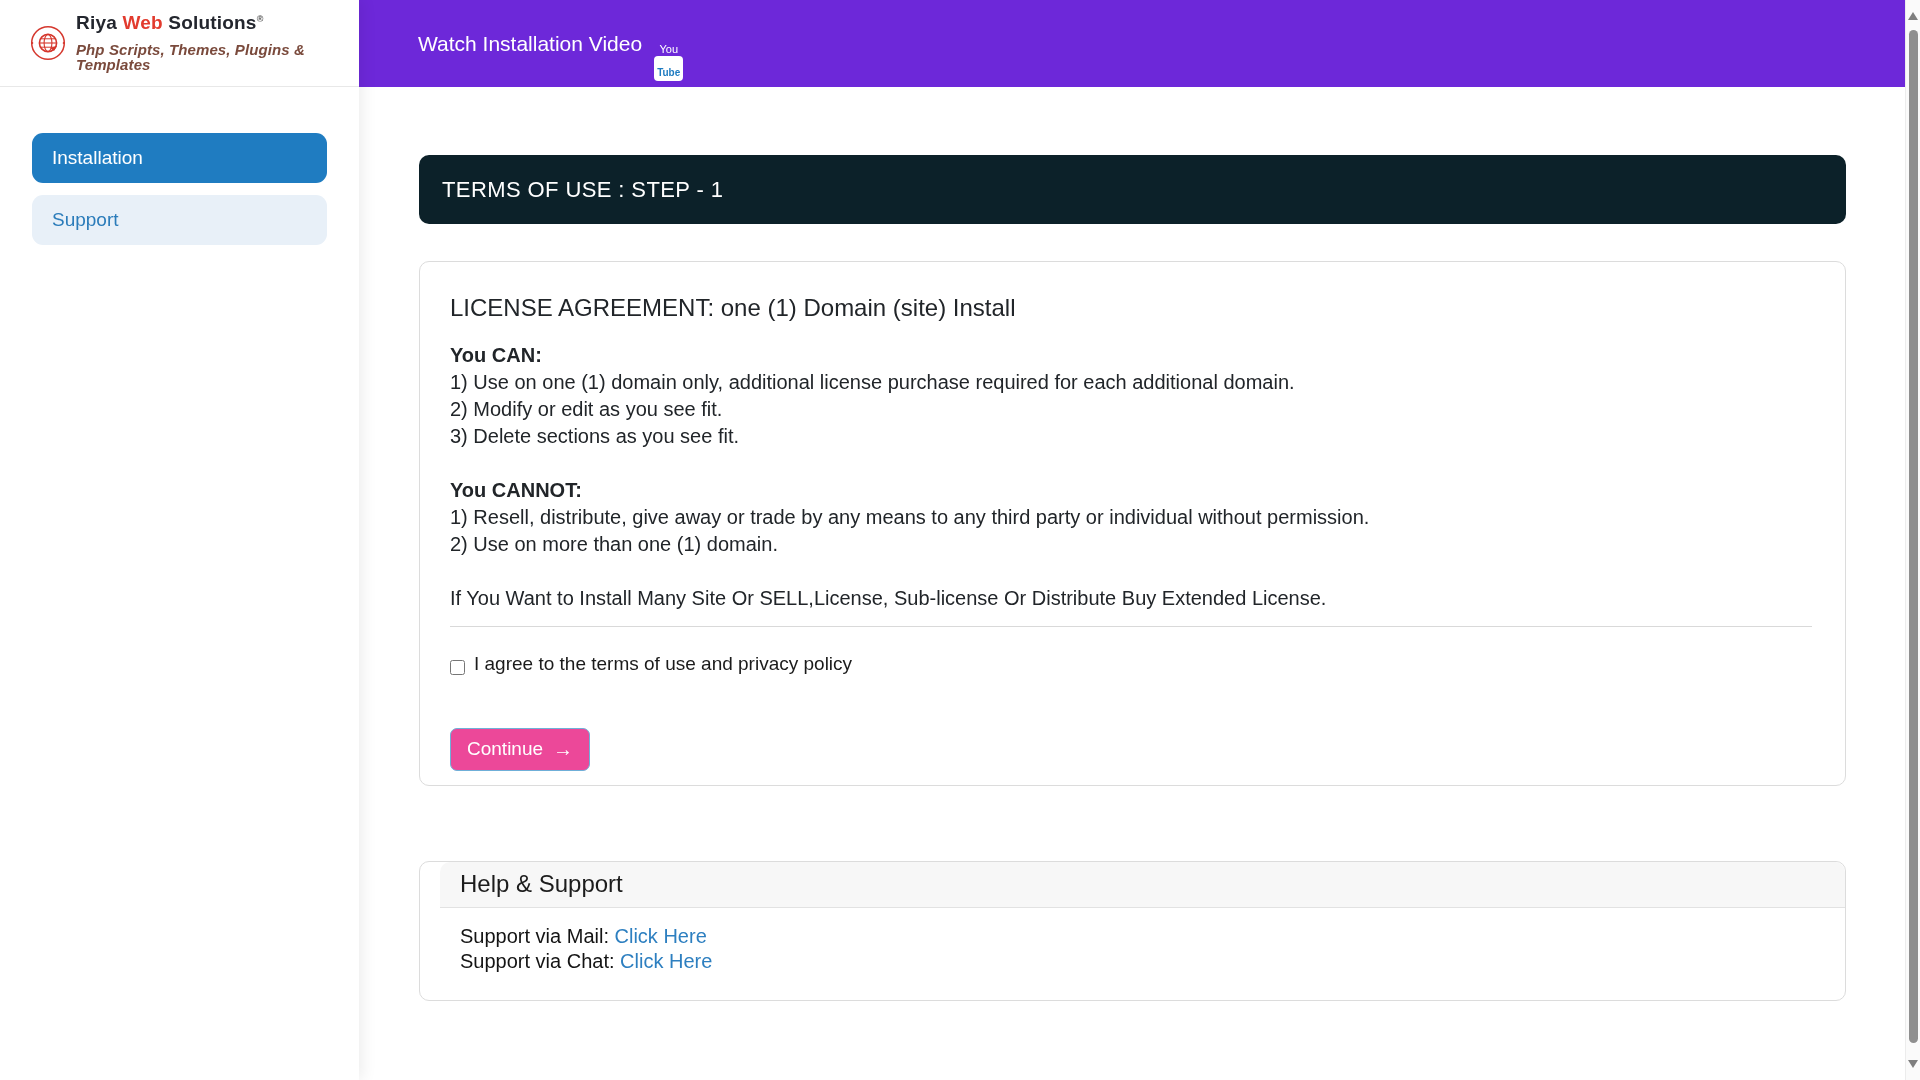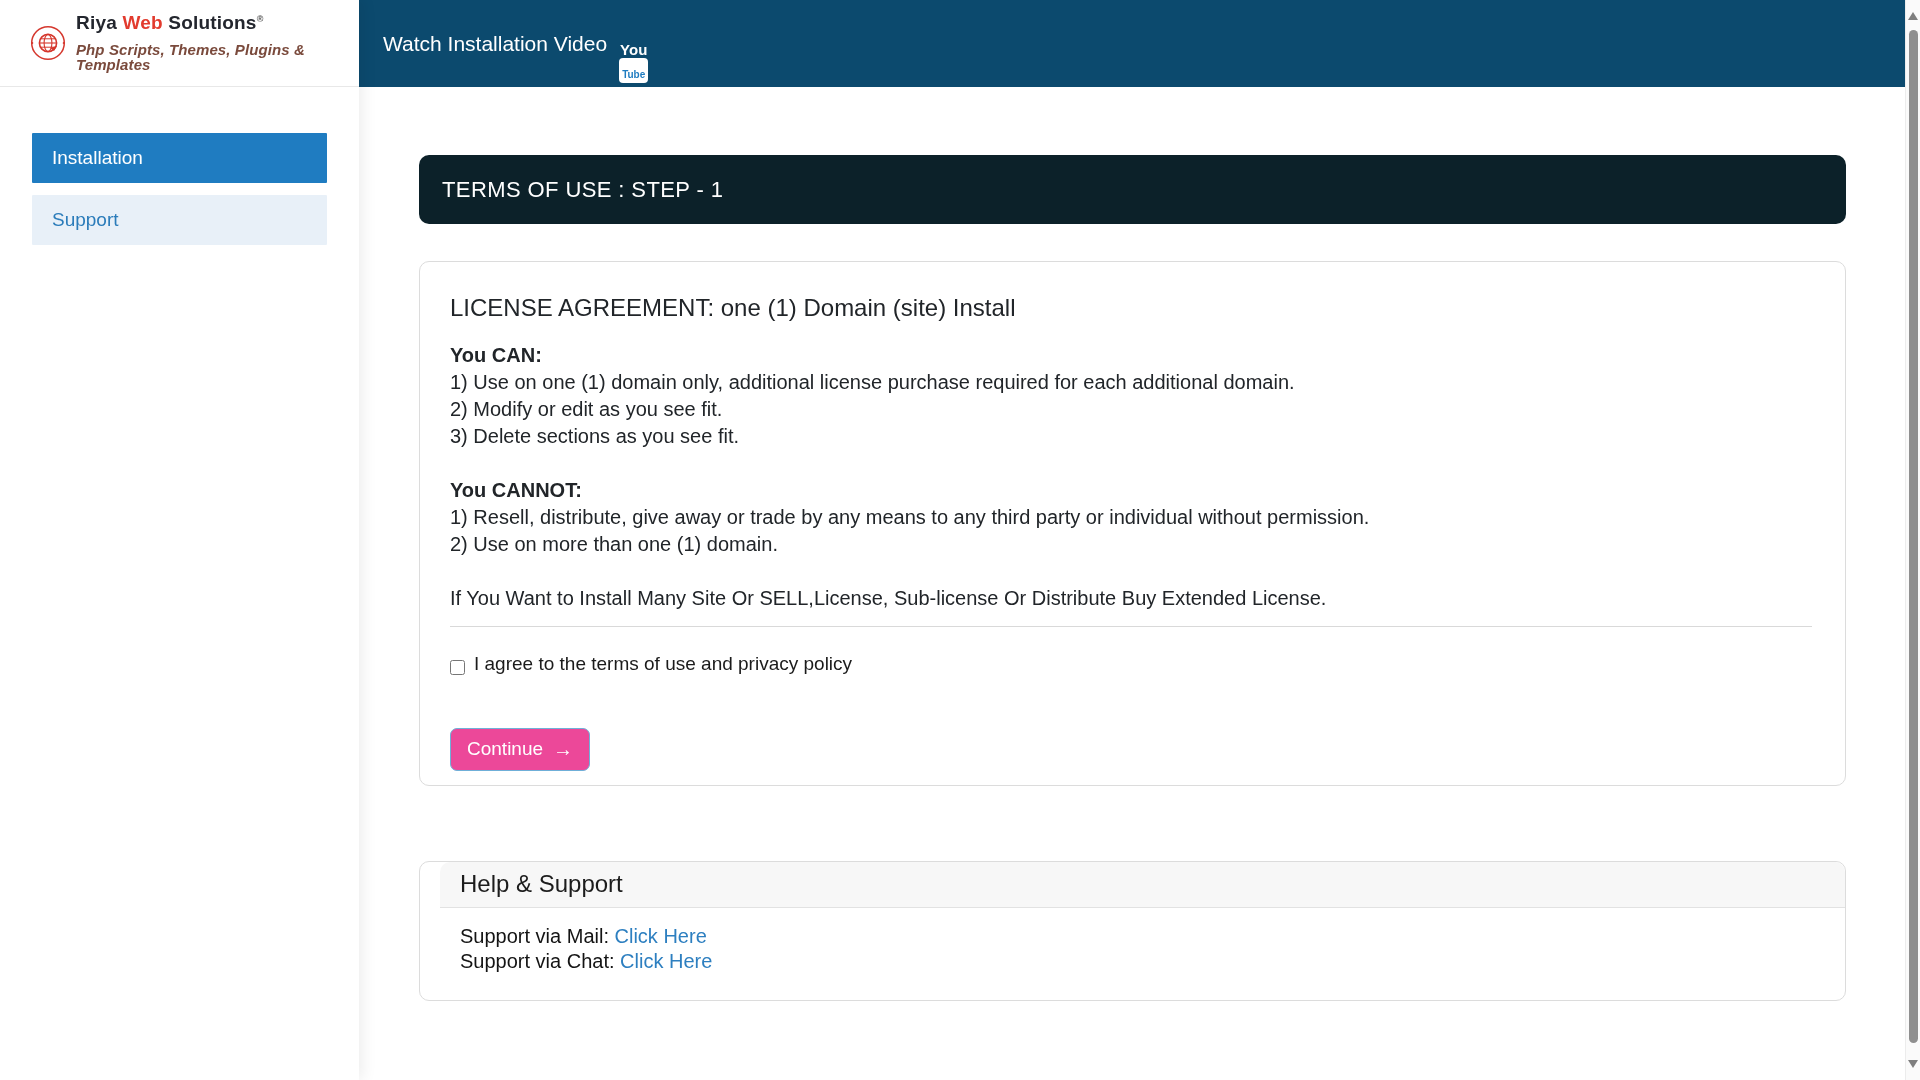--- a/index.html
+++ b/index.html
@@ -32,44 +32,44 @@
   .brand-name .red { color: #e23b2e; }
   .brand-reg { font-size: 9px; vertical-align: super; color: #555; font-weight: 700; }
   .brand-tagline { font-size: 15px; font-weight: 700; font-style: italic; color: #7a4a3c; margin-top: 9px; letter-spacing: 0.1px; }
 
   .nav { margin-top: 46px; }
   .nav-item {
     width: 295px; margin: 0 0 12px 32px;
     height: 50px;
     display: flex; align-items: center;
     padding-left: 20px;
-    border-radius: 1px;
+    border-radius: 11px;
     font-size: 19px;
     cursor: pointer;
   }
   .nav-item.active { background: #1f7cc1; color: #ffffff; }
   .nav-item.inactive { background: #e8f0f8; color: #2b7cba; }
 
   
   .topbar {
     position: absolute; left: 359px; top: 0; right: 15px;
     height: 87px;
-    background: #0c4a6e;
-    display: flex; align-items: center;
-    padding-left: 24px;
+    background: #6d28d9;
+    display: flex; align-items: center;
+    padding-left: 59px;
     z-index: 2;
   }
   .video-link {
     display: inline-flex; align-items: center; gap: 12px;
     color: #ffffff; text-decoration: none;
     font-size: 21px;
     cursor: pointer;
   }
   .yt-icon { display: inline-flex; flex-direction: column; align-items: center; line-height: 1; }
-  .yt-you { font-size: 15px; font-weight: 700; color: #ffffff; margin-bottom: 1px; margin-top: 37px; }
+  .yt-you { font-size: 11px; font-weight: 400; color: #ffffff; margin-bottom: 1px; margin-top: 37px; }
   .yt-tube-box {
     background: #ffffff; border-radius: 4px;
     padding: 2px 3px 2px 3px;
   }
   .yt-tube-box span { font-size: 10px; font-weight: 700; color: #1f7cc1; }
 
   
   .main {
     position: absolute; left: 359px; top: 87px; right: 15px; bottom: 0;
     background: #ffffff;

